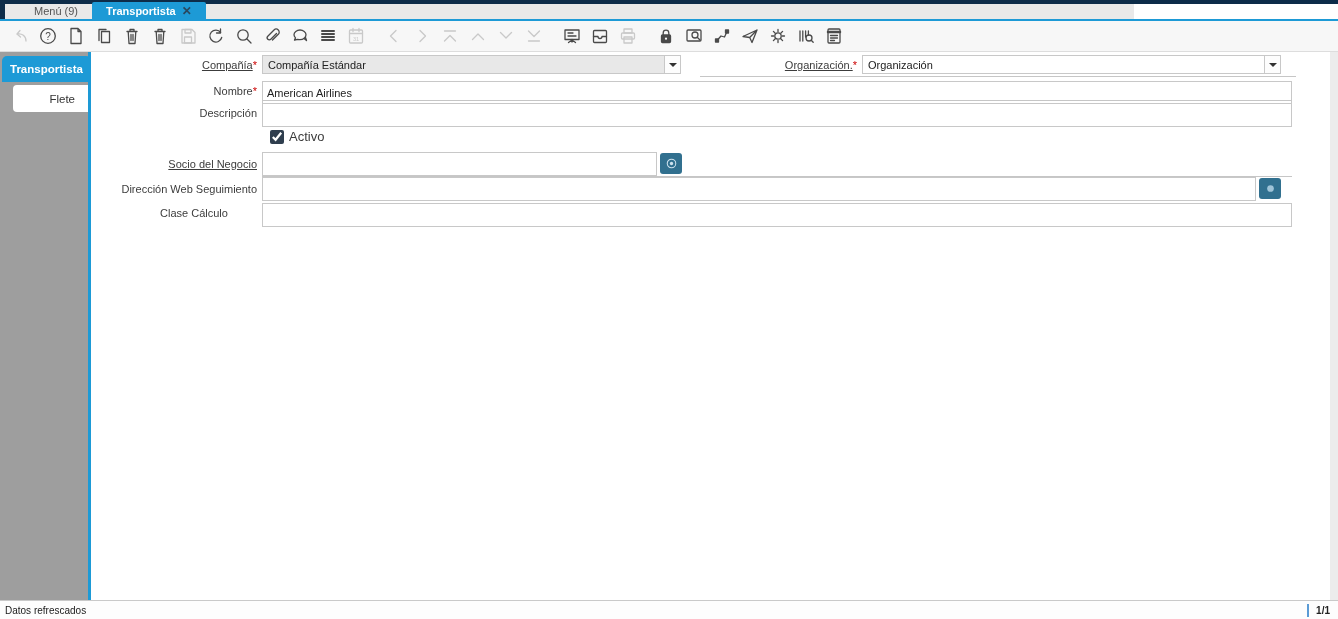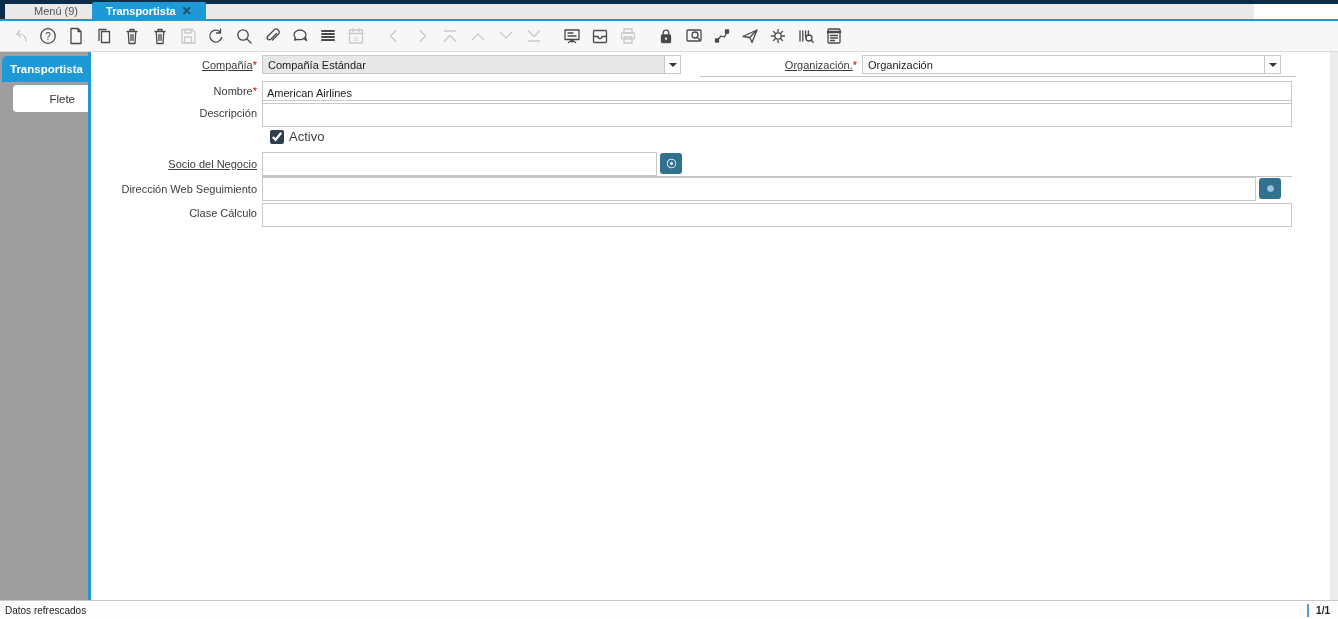--- a/index.html
+++ b/index.html
@@ -1,20 +1,20 @@
 <!DOCTYPE html>
 <html style="--accent: #1d9ad6; --dark: #0d2c49; --btnblue: #31708f;"><head>
 <meta charset="utf-8">
 <style>
   * { margin:0; padding:0; box-sizing:border-box; }
   html,body { width:1338px; height:619px; overflow:hidden;
     font-family:"Liberation Sans", sans-serif; background:#fff; }
 
   
-  .topbar { position:absolute; left:0; top:0; width:1254px; height:21px; background:#e9e9e9; }
+  .topbar { position:absolute; left:0; top:0; width:1134px; height:21px; background:#e9e9e9; }
   .topbar-dark { position:absolute; left:0; top:0; width:1338px; height:4px; background:var(--dark,#0d2c49); }
   .topbar-darkleft { position:absolute; left:0; top:0; width:5px; height:19px; background:var(--dark,#0d2c49); }
   .tabs { position:absolute; left:20px; top:2px; height:17px; display:flex; }
   .tab { height:17px; padding:0 14px; display:flex; align-items:center; gap:6px;
     font-size:11px; color:#555; cursor:pointer; }
   .tab.active { background:var(--accent,#1d9ad6); color:#fff; font-weight:bold;
     border-radius:2px 2px 0 0; }
   .tab .x { color:#29475e; font-weight:bold; font-size:12px; line-height:1; }
   .tab-underline { position:absolute; left:0; top:19px; width:1338px; height:2px;
     background:var(--accent,#1d9ad6); }
@@ -343,21 +343,21 @@
     </div>
     <div class="frow" style="left:171px; top:126px; width:1022px; height:21px;">
       <input class="tinput" style="width: 994px;" value="">
       <div class="blue-btn">
         <svg width="13" height="13" viewBox="0 0 14 14">
           <circle cx="7" cy="7" r="3.6" fill="#9fc4d8"></circle>
         </svg>
       </div>
     </div>
 
-    <div class="frow" style="left:0; top:151px; width:166px; height:20px; justify-content:flex-end;padding-left:40px;">
+    <div class="frow" style="left:0; top:151px; width:166px; height:20px; justify-content:center;padding-left:40px;">
       <div class="flabel">
         <span class="txt">Clase Cálculo</span>
       </div>
     </div>
     <input class="tinput" style="position: absolute; left: 171px; top: 151px; width: 1030px;" value="">
 
     <div class="scroll-strip"></div>
   </div>
 </div>
 

